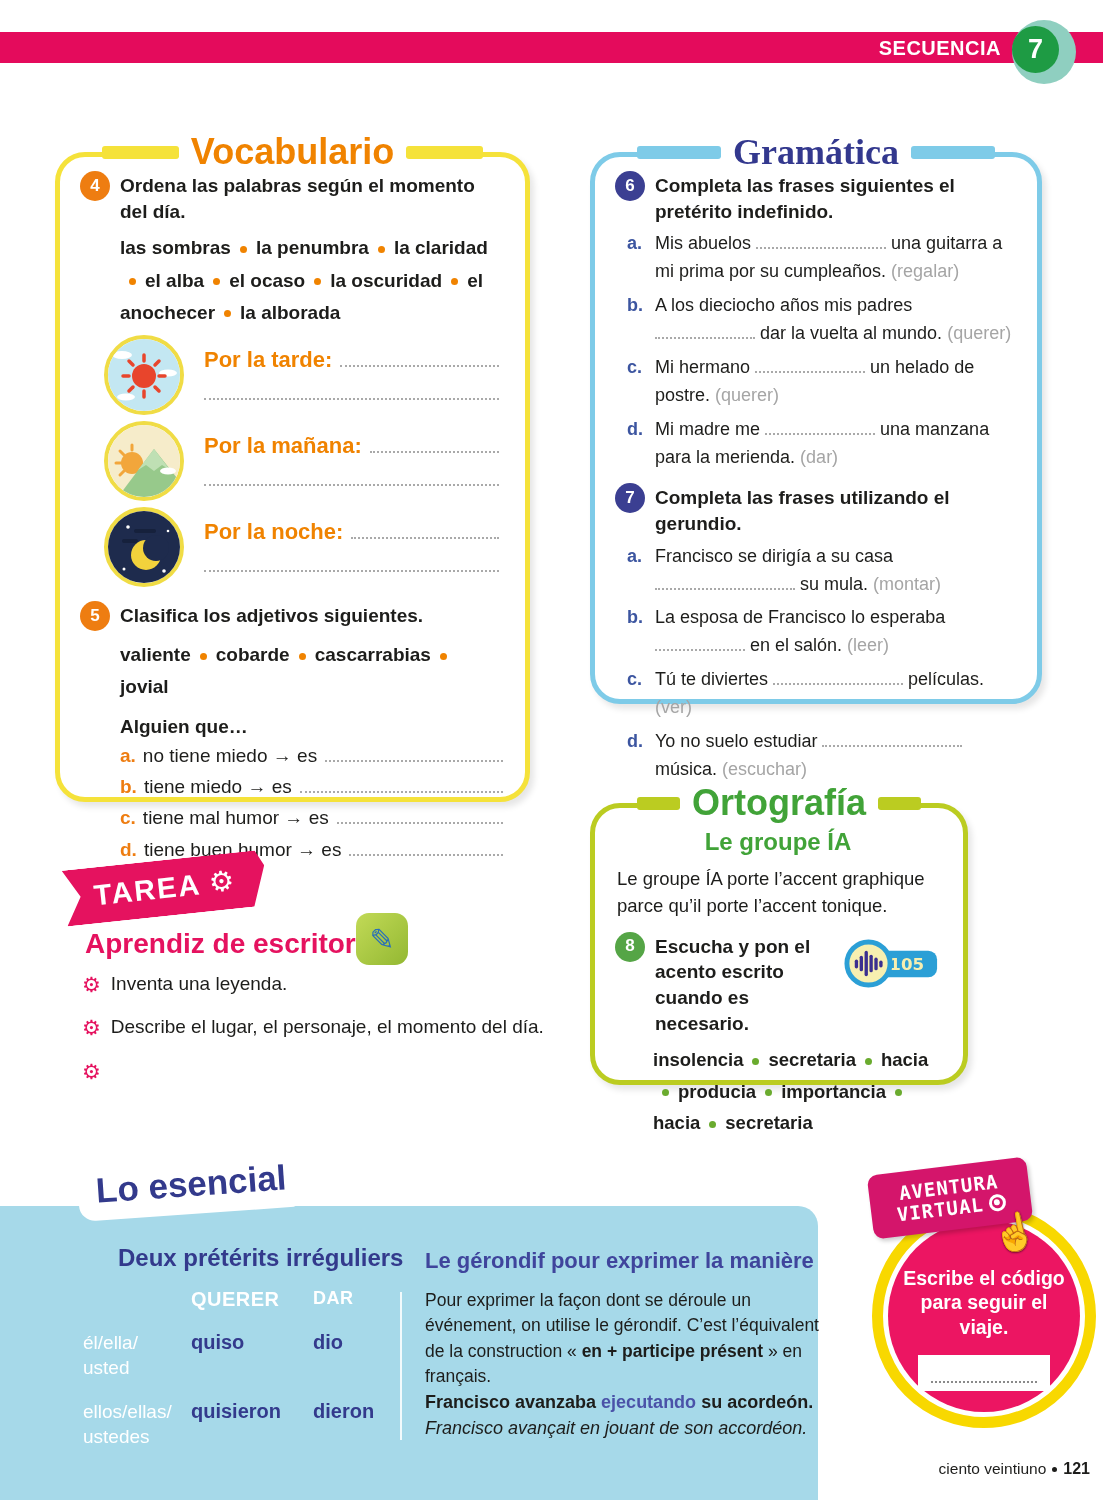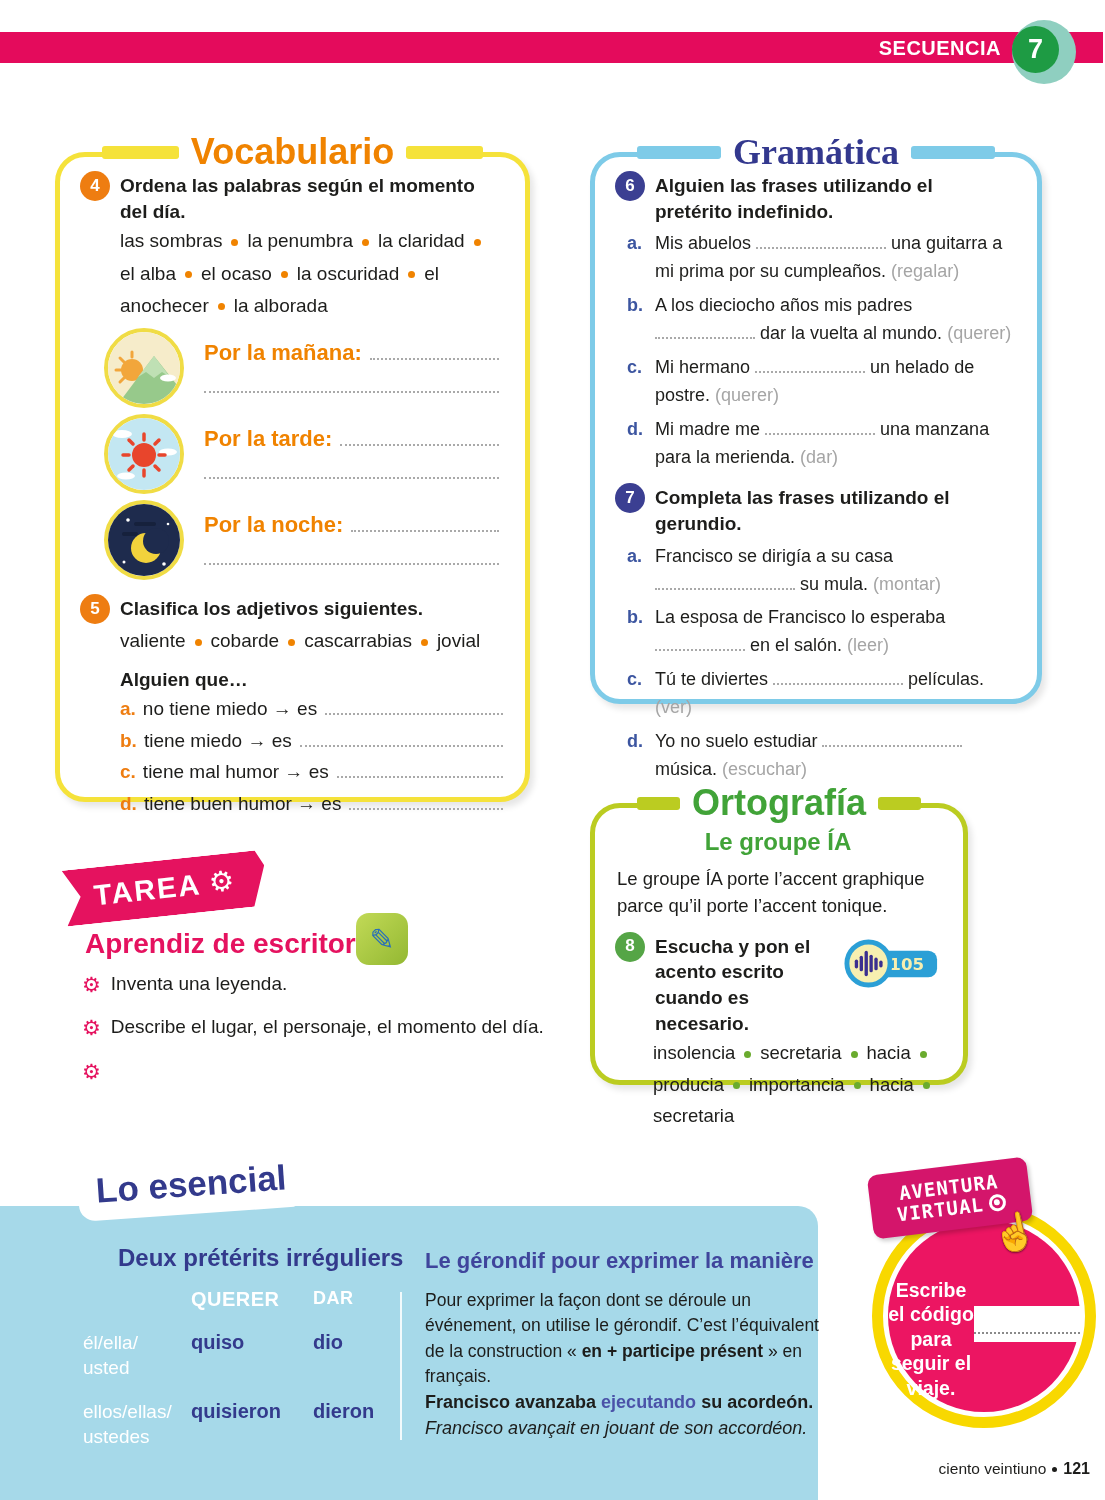--- a/index.html
+++ b/index.html
@@ -21,21 +21,21 @@
   .tbar { flex:1; height:13px; border-radius:3px; }
   .tbar.yellow { background:#f5e23a; } .tbar.blue { background:#7ecbe8; } .tbar.lime { background:#bbcc21; }
   .ptitle { padding:0 12px; background:#fff; font-size:36px; font-weight:bold; white-space:nowrap; }
   .ptitle.orange { color:#f08300; } .ptitle.navy { color:#33388e;font-family:Liberation Serif, serif; } .ptitle.green { color:#41a338; }
   .panel-body { padding:16px 22px 10px 20px; }
 
   .exh { display:flex; gap:10px; align-items:flex-start; font-weight:bold; font-size:19px; line-height:1.35; }
   .num { flex:none; width:30px; height:30px; border-radius:50%; color:#fff; display:flex; align-items:center; justify-content:center; font-size:17px; font-weight:bold; margin-top:-2px; }
   .num.orange { background:#ee7d11; } .num.navy { background:#3b3f92; } .num.green { background:#55a546; }
 
-  .words { margin:1px 0 0 40px; font-size:19px; line-height:1.7; max-width:420px; }
+  .words { margin:8px 0 0 40px; font-size:19px; line-height:1.7; max-width:420px;font-weight:bold; }
   .dot { display:inline-block; width:7px; height:7px; border-radius:50%; margin:0 9px; vertical-align:middle; }
   .dot.orange { background:#f08300; } .dot.green { background:#6aab2e; } .dot.dark { background:#1d1d1b; width:5px; height:5px; margin:0 6px; }
 
   .dots { display:inline-block; height:13px; border-bottom:2.5px dotted #a9a9a9; vertical-align:baseline; }
   .w90{width:90px}.w100{width:100px}.w110{width:110px}.w130{width:130px}.w140{width:140px}
 
   
   .trow { display:flex; align-items:center; gap:20px; margin:6px 0 0 24px; }
   .ticon { flex:none; width:80px; height:80px; border-radius:50%; border:4px solid #f0dc45; overflow:hidden; }
   .ticon svg { display:block; width:72px; height:72px; }
@@ -87,21 +87,21 @@
   .tbl .person { color:#fff; font-size:19px; line-height:1.3; }
   .tbl .form { color:#333a8c; font-weight:bold; font-size:20px; }
   .divider { position:absolute; left:400px; top:1292px; width:2px; height:148px; background:rgba(255,255,255,.85); }
   .epara { position:absolute; left:425px; top:1288px; width:398px; font-size:17.5px; line-height:1.45; }
   .eexample1 { position:absolute; left:425px; top:1392px; font-size:18px; font-weight:bold; white-space:nowrap; }
   .eexample1 .hl { color:#4a52a8; }
   .eexample2 { position:absolute; left:425px; top:1418px; font-size:18px; font-style:italic; white-space:nowrap; }
 
   
   .av-ring { position:absolute; left:872px; top:1204px; width:224px; height:224px; border-radius:50%; border:11px solid #f8d800; background:#fff; }
-  .av-pink { position:absolute; left:5px; top:5px; right:5px; bottom:5px; border-radius:50%; background:#ec1562; display:flex; flex-direction:row; align-items:center;justify-content:space-between; }
+  .av-pink { position:absolute; left:5px; top:5px; right:5px; bottom:5px; border-radius:50%; background:#ec1562; display:flex; flex-direction:column; align-items:center; }
   .av-text { margin-top:46px; width:168px; text-align:center; color:#fff; font-weight:bold; font-size:19.5px; line-height:1.25; }
   .code-box { margin-top:16px; width:132px; height:36px; background:#fff; display:flex; align-items:flex-end; justify-content:center; padding-bottom:8px; cursor:text; }
   .code-box .dots { width:106px; border-bottom:2.5px dotted #8a8a8a; height:6px; }
   .av-badge { position:absolute; left:870px; top:1166px; width:160px; height:64px; background:#d4156b; border-radius:10px; transform:rotate(-7deg);
     display:flex; flex-direction:column; align-items:center; justify-content:center; color:#fff;
     font-family:"DejaVu Sans Mono", monospace; font-weight:bold; font-size:19px; letter-spacing:1px; line-height:1.1; box-shadow:2px 3px 4px rgba(0,0,0,.2); cursor:pointer; }
   .badge-line2 { display:flex; align-items:center; }
   .target-icon { display:inline-flex; align-items:center; justify-content:center; width:17px; height:17px; border:3px solid #fff; border-radius:50%; margin-left:5px; }
   .target-icon .dotc { width:6px; height:6px; border-radius:50%; background:#fff; }
   .hand { position:absolute; left:992px; top:1212px; font-size:36px; color:#fff; text-shadow:0 1px 2px rgba(0,0,0,.4), 0 0 2px rgba(0,0,0,.3); transform:rotate(-12deg); }
@@ -126,45 +126,20 @@
       <div class="ptitle orange">Vocabulario</div>
       <div class="tbar yellow"></div>
     </div>
     <div class="panel-body">
       <div class="exh">
         <span class="num orange">4</span>
         <span>Ordena las palabras según el momento del día.</span>
       </div>
       <div class="words">
         <span>las sombras</span><span class="dot orange"></span><span>la penumbra</span><span class="dot orange"></span><span>la claridad</span><span class="dot orange"></span><span>el alba</span><span class="dot orange"></span><span>el ocaso</span><span class="dot orange"></span><span>la oscuridad</span><span class="dot orange"></span><span>el anochecer</span><span class="dot orange"></span><span>la alborada</span>
-      </div>
-
-      <div class="trow">
-        <div class="ticon">
-          <svg viewBox="0 0 72 72">
-            <rect width="72" height="72" fill="#f6ecca"></rect>
-            <circle cx="24" cy="38" r="11" fill="#f2a63b"></circle>
-            <g stroke="#f2a63b" stroke-width="3" stroke-linecap="round">
-              <line x1="24" y1="20" x2="24" y2="25"></line>
-                <line x1="8" y1="38" x2="13" y2="38"></line>
-              <line x1="12" y1="26" x2="16" y2="30"></line>
-                <line x1="12" y1="50" x2="16" y2="46"></line>
-            </g>
-            <polygon points="10,72 46,24 84,72" fill="#97c98b"></polygon>
-            <polygon points="30,45 46,24 62,45 54,40 46,46 38,40" fill="#bfe0b4"></polygon>
-            <ellipse cx="60" cy="46" rx="8" ry="3.5" fill="#ffffff"></ellipse>
-          </svg>
-        </div>
-        <div class="tlines">
-          <div class="tl1">
-            <span class="tlabel">Por la mañana:</span>
-            <span class="dots"></span>
-          </div>
-          <div class="tl2"><span class="dots"></span></div>
-        </div>
       </div>
 
       <div class="trow">
         <div class="ticon">
           <svg viewBox="0 0 72 72">
             <rect width="72" height="72" fill="#c3e7f2"></rect>
             <ellipse cx="14" cy="16" rx="10" ry="4" fill="#ffffff"></ellipse>
             <ellipse cx="60" cy="34" rx="9" ry="3.5" fill="#ffffff"></ellipse>
             <ellipse cx="18" cy="58" rx="9" ry="3.5" fill="#ffffff"></ellipse>
             <circle cx="36" cy="37" r="12" fill="#e8452c"></circle>
@@ -185,20 +160,45 @@
             <span class="tlabel">Por la tarde:</span>
             <span class="dots"></span>
           </div>
           <div class="tl2"><span class="dots"></span></div>
         </div>
       </div>
 
       <div class="trow">
         <div class="ticon">
           <svg viewBox="0 0 72 72">
+            <rect width="72" height="72" fill="#f6ecca"></rect>
+            <circle cx="24" cy="38" r="11" fill="#f2a63b"></circle>
+            <g stroke="#f2a63b" stroke-width="3" stroke-linecap="round">
+              <line x1="24" y1="20" x2="24" y2="25"></line>
+                <line x1="8" y1="38" x2="13" y2="38"></line>
+              <line x1="12" y1="26" x2="16" y2="30"></line>
+                <line x1="12" y1="50" x2="16" y2="46"></line>
+            </g>
+            <polygon points="10,72 46,24 84,72" fill="#97c98b"></polygon>
+            <polygon points="30,45 46,24 62,45 54,40 46,46 38,40" fill="#bfe0b4"></polygon>
+            <ellipse cx="60" cy="46" rx="8" ry="3.5" fill="#ffffff"></ellipse>
+          </svg>
+        </div>
+        <div class="tlines">
+          <div class="tl1">
+            <span class="tlabel">Por la mañana:</span>
+            <span class="dots"></span>
+          </div>
+          <div class="tl2"><span class="dots"></span></div>
+        </div>
+      </div>
+
+      <div class="trow">
+        <div class="ticon">
+          <svg viewBox="0 0 72 72">
             <rect width="72" height="72" fill="#1e2b4d"></rect>
             <rect x="26" y="18" width="22" height="4" rx="2" fill="#16213c"></rect>
             <rect x="14" y="28" width="16" height="4" rx="2" fill="#16213c"></rect>
             <circle cx="38" cy="44" r="15" fill="#f2d23c"></circle>
             <circle cx="48" cy="37" r="13" fill="#1e2b4d"></circle>
             <circle cx="20" cy="16" r="1.8" fill="#ffffff"></circle>
             <circle cx="56" cy="60" r="1.8" fill="#ffffff"></circle>
             <circle cx="16" cy="58" r="1.5" fill="#ffffff"></circle>
             <circle cx="60" cy="20" r="1.3" fill="#ffffff"></circle>
           </svg>
@@ -246,21 +246,21 @@
 
   <div class="panel gram">
     <div class="panel-title">
       <div class="tbar blue"></div>
       <div class="ptitle navy">Gramática</div>
       <div class="tbar blue"></div>
     </div>
     <div class="panel-body">
       <div class="exh">
         <span class="num navy">6</span>
-        <span style="max-width:360px;">Alguien las frases utilizando el pretérito indefinido.</span>
+        <span style="max-width:360px;">Completa las frases siguientes el pretérito indefinido.</span>
       </div>
 
       <div class="gitem" style="margin-left:12px;">
         <span class="letter">a.</span><span>Mis abuelos</span> <span class="dots w130"></span> <span>una guitarra a mi prima por su cumpleaños.</span> <span class="verb">(regalar)</span>
       </div>
       <div class="gitem" style="margin-left:12px;">
         <span class="letter">b.</span><span>A los dieciocho años mis padres</span> <span class="dots w100"></span> <span>dar la vuelta al mundo.</span> <span class="verb">(querer)</span>
       </div>
       <div class="gitem" style="margin-left:12px;">
         <span class="letter">c.</span><span>Mi hermano</span> <span class="dots w110"></span> <span>un helado de postre.</span> <span class="verb">(querer)</span>

